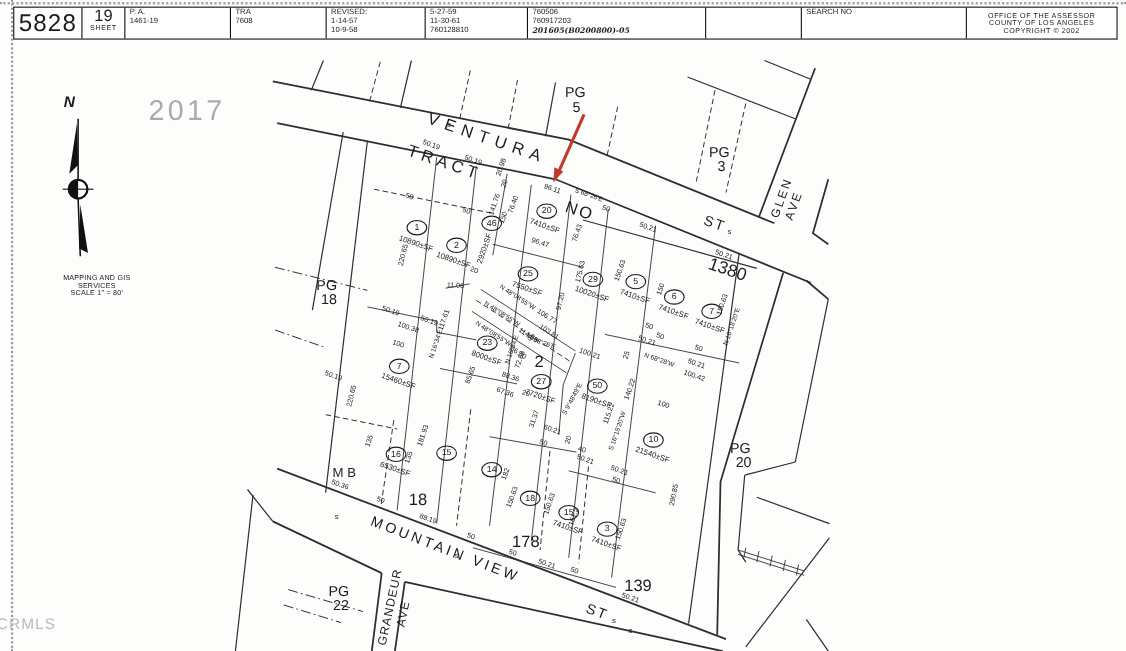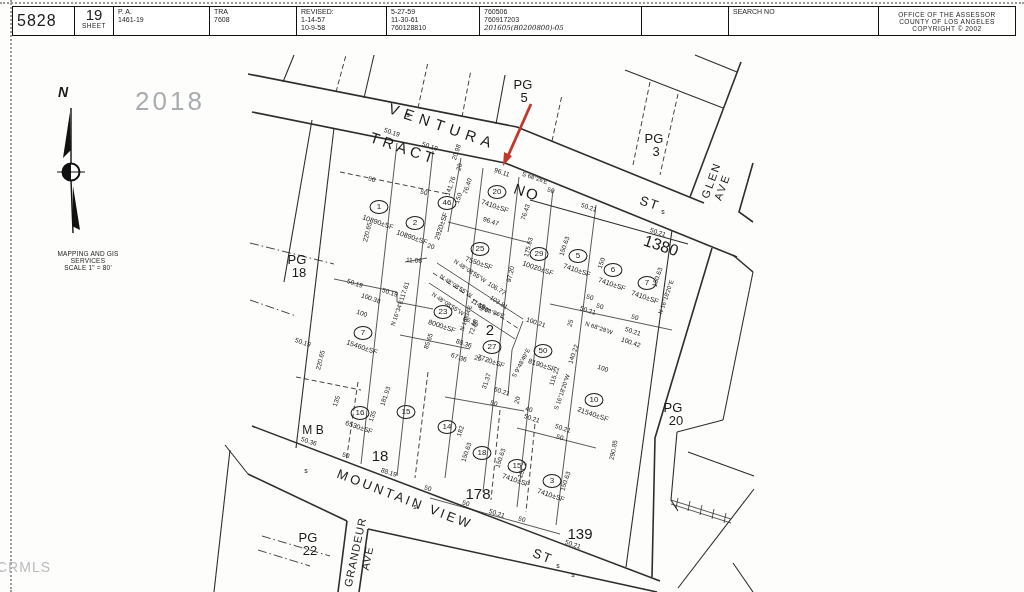--- a/index.html
+++ b/index.html
@@ -9,24 +9,24 @@
   #edge-top{position:absolute;left:0;top:2px;width:1024px;border-top:2px dotted #9a9a9a;}
   #edge-left{position:absolute;left:10px;top:0;height:592px;border-left:2px dotted #9a9a9a;}
 
   
   #header{position:absolute;left:12px;top:6px;width:1002px;height:28px;display:flex;
           border:1.6px solid #111;background:#fff;}
   .hcell{border-right:1.2px solid #111;box-sizing:border-box;padding:1px 4px 0 4px;overflow:hidden;
          display:flex;flex-direction:column;justify-content:flex-start;}
   .hcell:last-child{border-right:none;}
   .hcell .line{font-size:7px;line-height:8px;white-space:nowrap;}
-  .hcell .xl{font-size:16px;line-height:26px;font-weight:500;letter-spacing:1px;text-align:left;}
+  .hcell .xl{font-size:22px;line-height:26px;font-weight:500;letter-spacing:1px;text-align:right;}
   .hcell .lg{font-size:15px;line-height:14px;text-align:center;}
   .hcell .cap{font-size:6.5px;line-height:7px;text-align:center;letter-spacing:.5px;}
-  .hcell .hand{font-style:italic;font-weight:normal;font-size:7px;line-height:8px;font-family:"DejaVu Serif",serif;}
+  .hcell .hand{font-style:italic;font-weight:bold;font-size:7px;line-height:8px;font-family:"DejaVu Serif",serif;}
   .hcell.center{justify-content:center;}
 
   
   .ml{position:absolute;white-space:nowrap;color:#1b1b1b;}
   .ml.st{font-size:13px;letter-spacing:2px;}
   .ml.dim{font-size:6.5px;color:#222;}
   .ml.brg{font-size:6px;color:#222;}
   .ml.pg{font-size:13px;}
   .ml.blk{font-size:15px;}
   .ml.smark{font-size:7px;}
@@ -358,15 +358,15 @@
       <span class="sf" style="left: 551px; top: 495px; transform: translate(-50%, -50%) rotate(19deg);">7410±SF</span>
     </div>
 
   <span class="ml compass-n" style="left:63px;top:92px;transform:translate(-50%,-50%)">N</span>
   <div class="ml cap" style="left:88px;top:260px;transform:translate(-50%,-50%)">
     <div>MAPPING AND GIS</div>
     <div>SERVICES</div>
     <div>SCALE 1" = 80'</div>
   </div>
 
-  <span class="ml stamp" style="left:170px;top:101px;transform:translate(-50%,-50%)">2018</span>
+  <span class="ml stamp" style="left:170px;top:101px;transform:translate(-50%,-50%)">2017</span>
   <span class="ml wm" style="left:24px;top:567px;transform:translate(-50%,-50%)">CRMLS</span>
 </div>
 
 </body></html>

